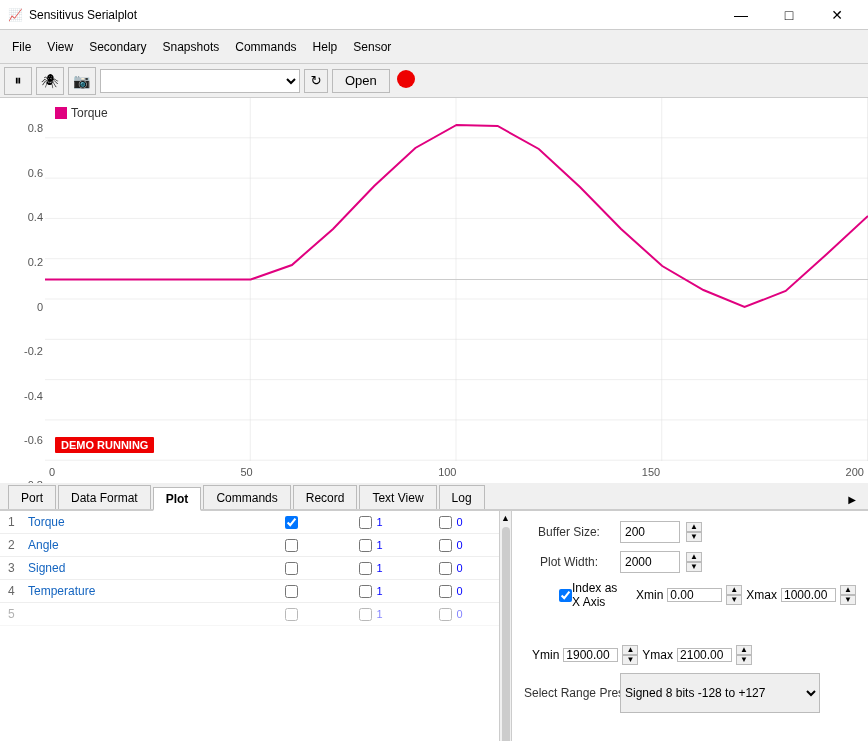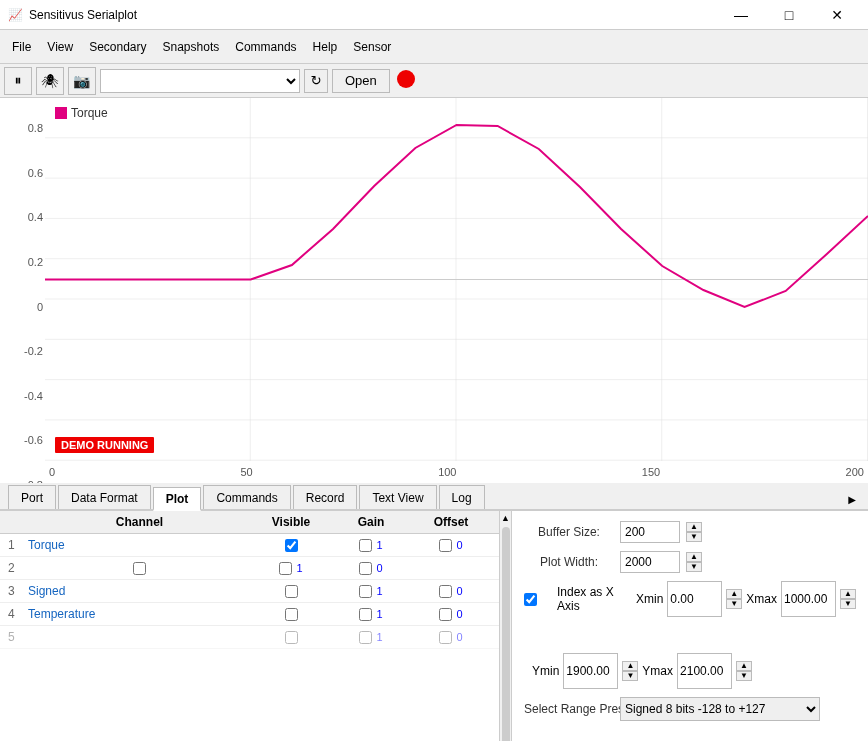--- a/index.html
+++ b/index.html
@@ -45,25 +45,25 @@
     .ch-value { font-size: 11px; }
     .ch-value.blue { color: blue; }
 
     
     #settings-panel { flex: 1; padding: 10px 12px; background: white; }
     .setting-row { display: flex; align-items: center; margin-bottom: 8px; gap: 6px; }
     .setting-label { width: 90px; font-size: 12px; color: #333; white-space: nowrap; text-align: center; }
     .setting-value { width: 60px; height: 22px; border: 1px solid #bbb; padding: 0 4px; font-size: 12px; }
     .spinner-btn { display: flex; flex-direction: column; }
     .spin-up, .spin-down { width: 16px; height: 10px; border: 1px solid #bbb; background: #f0f0f0; cursor: pointer; font-size: 8px; display: flex; align-items: center; justify-content: center; line-height: 1; }
-    .checkbox-label { display: flex; align-items: center; gap: 20px; font-size: 12px; }
+    .checkbox-label { display: flex; align-items: center; gap: 0; font-size: 12px; margin-left: 35px; }
     .checkbox-label input { margin: 0; }
     .minmax-group { display: flex; align-items: center; gap: 4px; font-size: 12px; }
-    .minmax-input { width: 55px; height: 36px; border: 1px solid #bbb; padding: 0 2px; font-size: 12px; }
-    .range-select { width: 200px; height: 24px; border: 1px solid #bbb; font-size: 12px; }
+    .minmax-input { width: 55px; height: 14px; border: 1px solid #bbb; padding: 0 2px; font-size: 12px; }
+    .range-select { width: 200px; height: 40px; border: 1px solid #bbb; font-size: 12px; }
 
     
     #plot-area { background: white; position: relative; overflow: hidden; }
     .plot-y-axis { position: absolute; left: 0; top: 16px; width: 45px; height: 100%; display: flex; flex-direction: column; justify-content: space-between; padding: 8px 2px; font-size: 11px; color: #555; text-align: right; }
     .plot-x-axis { position: absolute; bottom: 0; left: 45px; right: 0; height: 22px; display: flex; justify-content: space-between; font-size: 11px; color: #555; padding: 2px 0; }
     .demo-badge { position: absolute; bottom: 30px; left: 55px; background: #e00; color: white; font-size: 11px; font-weight: bold; padding: 2px 6px; border-radius: 1px; }
     .legend { position: absolute; top: 8px; left: 55px; display: flex; align-items: center; gap: 4px; font-size: 12px; color: #333; }
     .legend-color { width: 12px; height: 12px; background: #e0007f; }
   </style>
 </head>
@@ -159,46 +159,40 @@
   <div class="tab">Commands</div>
   <div class="tab">Record</div>
   <div class="tab">Text View</div>
   <div class="tab">Log</div>
   <div class="tab-scroll">▶</div>
 </div>
 
 <div id="main-content">
 
   <div id="channels-panel">
-    <div class="channels-header">
-      <span></span>
-      <span>Channel</span>
-      <span>Visible</span>
-      <span>Gain</span>
-      <span>Offset</span>
-    </div>
 
     <div class="channel-row">
       <span class="ch-num">1</span>
       <span class="ch-name">Torque</span>
       <div class="ch-cell">
         <input type="checkbox" checked="" style="">
       </div>
       <div class="ch-cell">
         <input type="checkbox" style="">
         <span class="ch-value blue">1</span>
       </div>
       <div class="ch-cell">
         <input type="checkbox" style="">
         <span class="ch-value blue">0</span>
       </div>
     </div>
 
     <div class="channel-row">
       <span class="ch-num">2</span>
+      <span class="ch-name">Angle</span>
       <div class="ch-cell">
         <input type="checkbox" style="">
       </div>
       <div class="ch-cell">
         <input type="checkbox" style="">
         <span class="ch-value blue">1</span>
       </div>
       <div class="ch-cell">
         <input type="checkbox" style="">
         <span class="ch-value blue">0</span>

